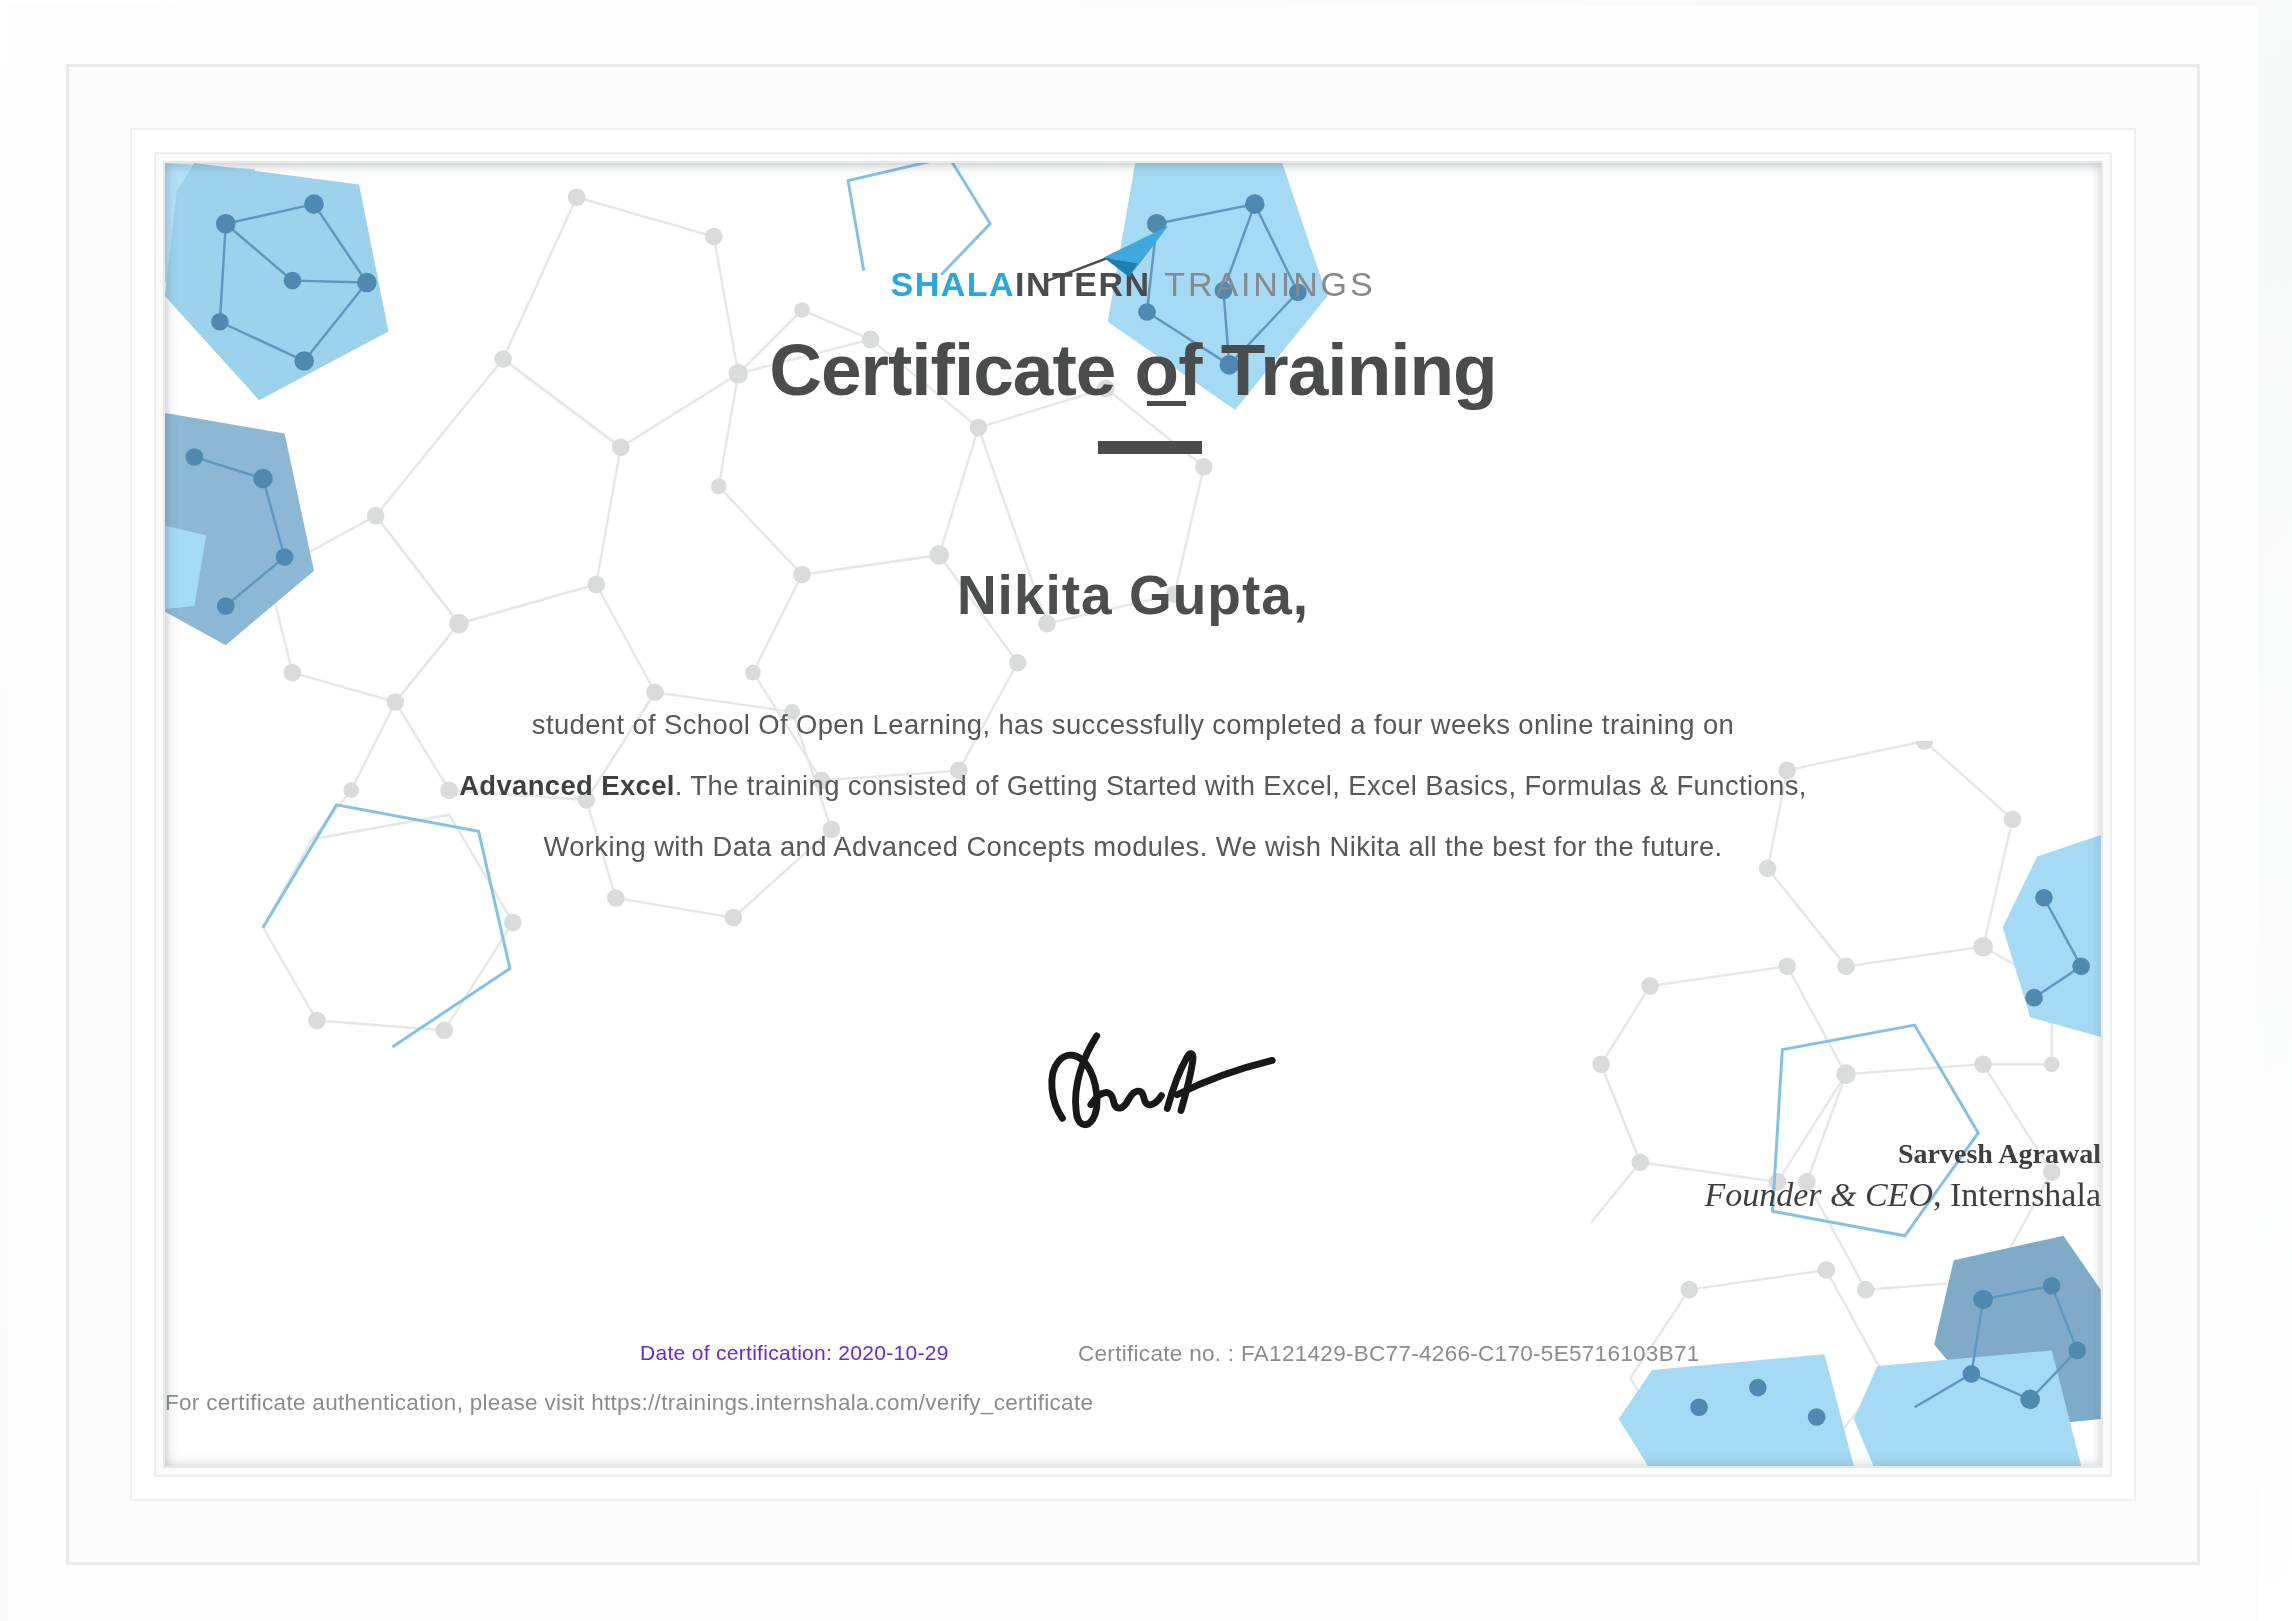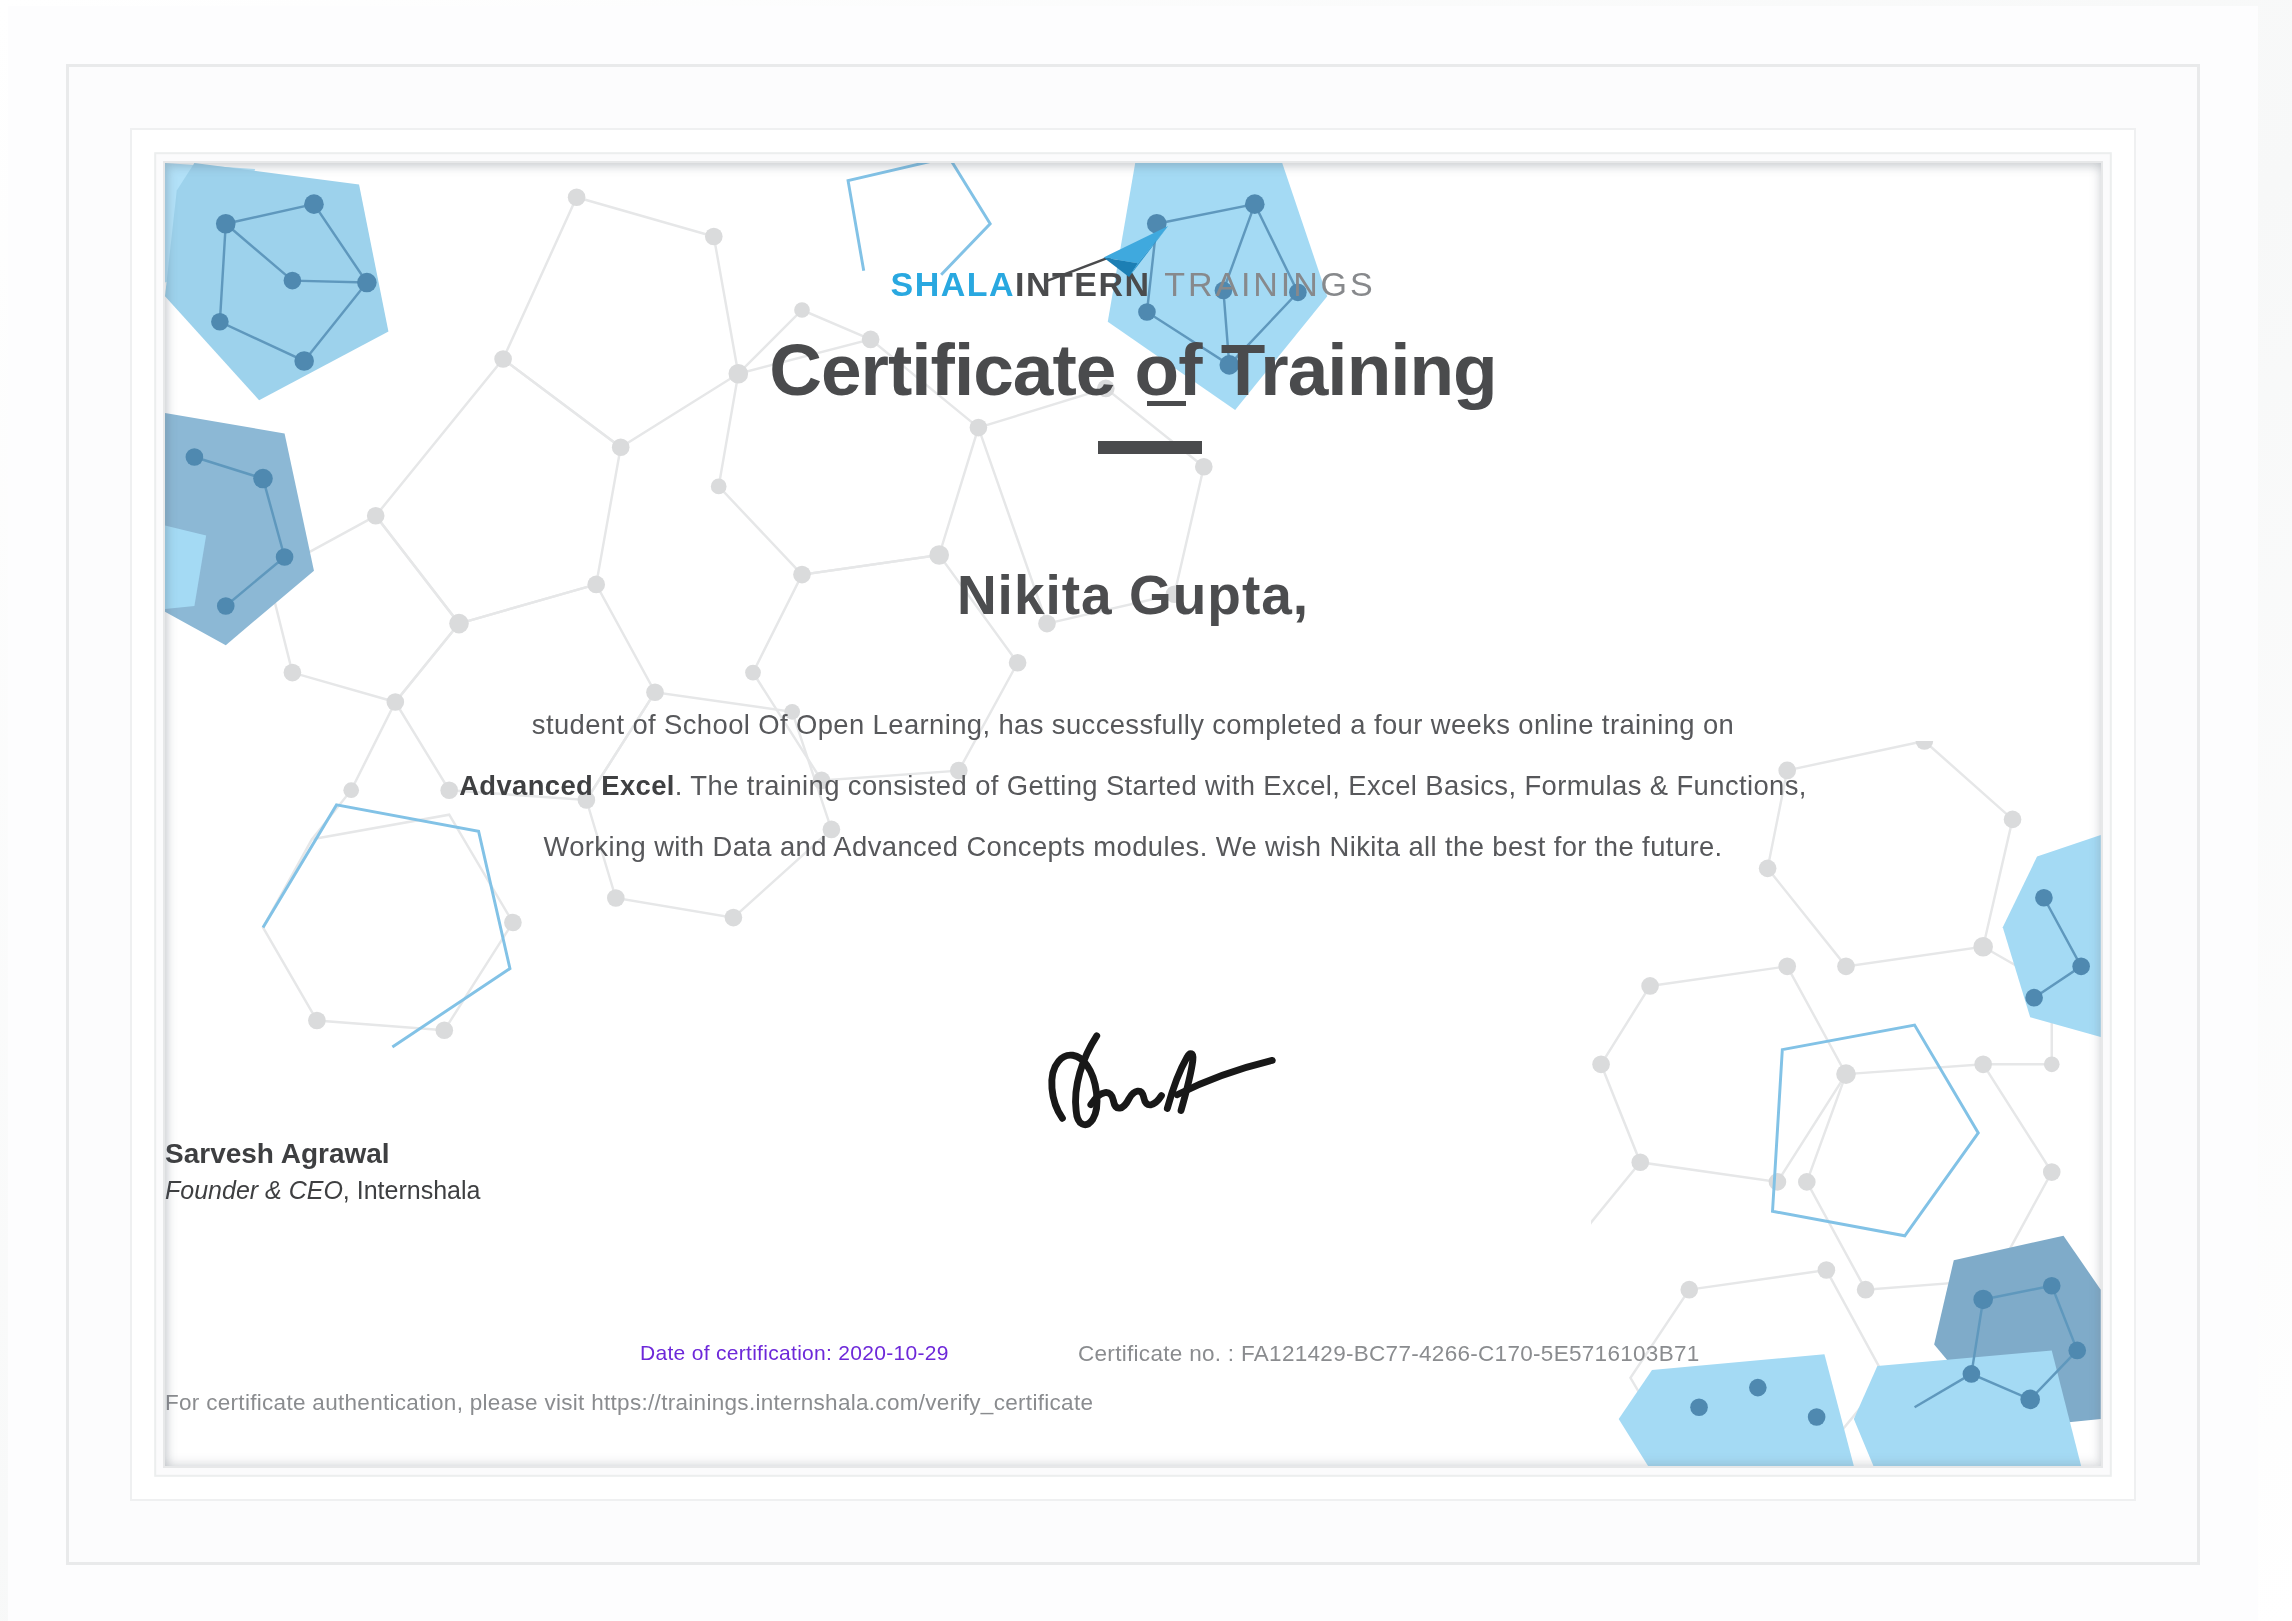--- a/index.html
+++ b/index.html
@@ -45,24 +45,24 @@
   .title-bar{position:absolute;left:933px;top:278px;width:104px;height:12.7px;background:#4a4b4d;z-index:3;}
 
   
   .recipient{position:absolute;top:400px;left:0;right:0;text-align:center;z-index:3;
     font-size:55px;font-weight:bold;color:#4c4d4f;letter-spacing:1px;}
   .bodytext{position:absolute;top:531px;left:59px;right:59px;text-align:center;z-index:3;
     font-size:27.4px;line-height:61px;color:#57585b;letter-spacing:0.4px;}
   .bodytext b{color:#3f4042;}
 
   
-  .sig-block{position:absolute;top:863px;left:0;right:0;text-align:left;z-index:3;}
+  .sig-block{position:absolute;top:863px;left:0;right:0;text-align:right;z-index:3;font-family:Liberation Serif, serif;}
   .sig-script{display:block;margin:0 auto;}
   .sig-name{font-size:28px;font-weight:bold;color:#3e3f41;margin-top:2px;}
-  .sig-role{font-size:25px;color:#3e3f41;margin-top:5.9px;}
+  .sig-role{font-size:34px;color:#3e3f41;margin-top:5.9px;}
   .sig-role .it{font-style:italic;}
 
   
   .footer-date{position:absolute;left:443px;top:1178px;font-size:21px;color:#6d28d9;z-index:3;letter-spacing:0.3px;margin-left:32px;}
   .footer-certno{position:absolute;left:913px;top:1178px;font-size:22.5px;color:#8a8c8f;z-index:3;letter-spacing:0.3px;}
   .footer-verify{position:absolute;left:0;right:0;top:1227px;text-align:left;font-size:22.5px;color:#8a8c8f;z-index:3;letter-spacing:0.3px;}
 </style>
 </head>
 <body>
 

